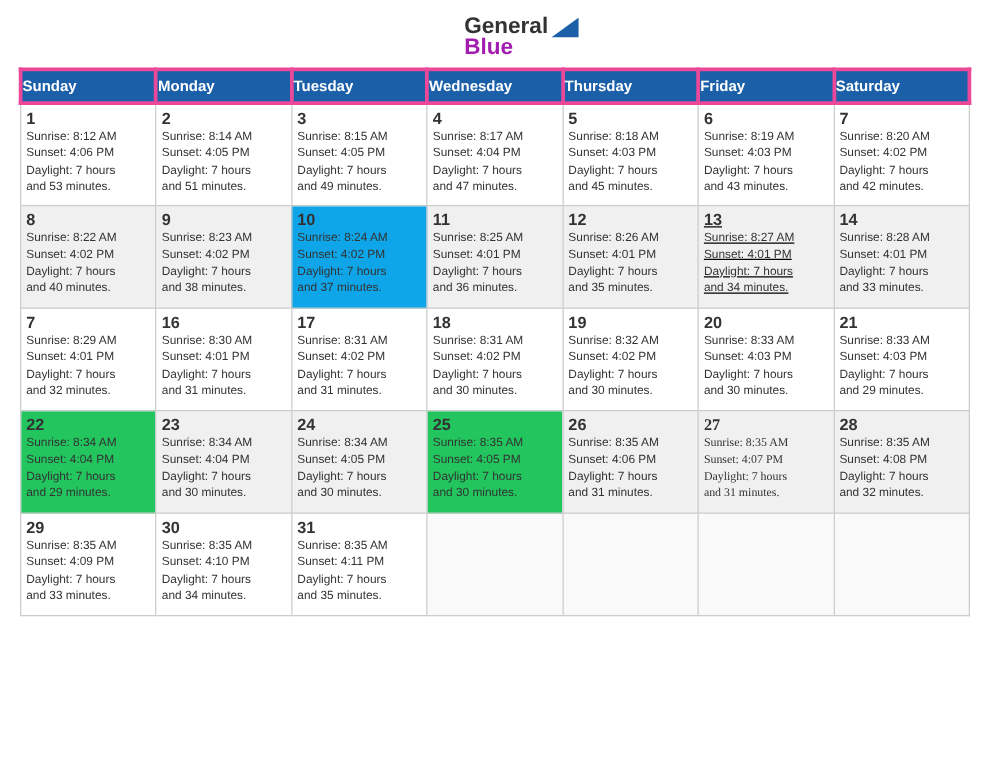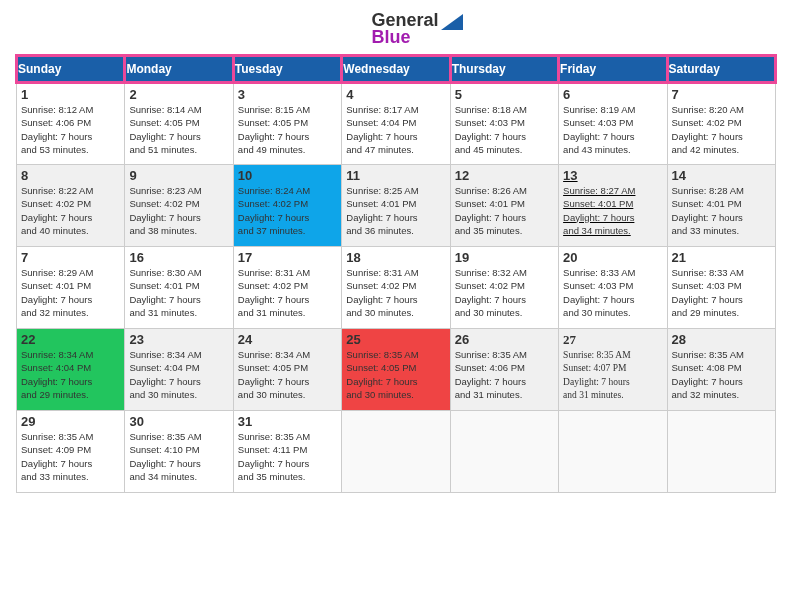--- a/index.html
+++ b/index.html
@@ -215,21 +215,21 @@
             <div class="day-info">Sunrise: 8:34 AM<br>Sunset: 4:04 PM<br>Daylight: 7 hours<br>and 29 minutes.</div>
           </td>
           <td style="background: rgb(240, 240, 240);">
             <span class="day-number">23</span>
             <div class="day-info">Sunrise: 8:34 AM<br>Sunset: 4:04 PM<br>Daylight: 7 hours<br>and 30 minutes.</div>
           </td>
           <td style="background: rgb(240, 240, 240);">
             <span class="day-number">24</span>
             <div class="day-info">Sunrise: 8:34 AM<br>Sunset: 4:05 PM<br>Daylight: 7 hours<br>and 30 minutes.</div>
           </td>
-          <td style="background: #ef4444;">
+          <td style="background: #22c55e;">
             <span class="day-number">25</span>
             <div class="day-info">Sunrise: 8:35 AM<br>Sunset: 4:05 PM<br>Daylight: 7 hours<br>and 30 minutes.</div>
           </td>
           <td style="background: rgb(240, 240, 240);">
             <span class="day-number">26</span>
             <div class="day-info">Sunrise: 8:35 AM<br>Sunset: 4:06 PM<br>Daylight: 7 hours<br>and 31 minutes.</div>
           </td>
           <td style="background: rgb(240, 240, 240); font-family: Liberation Serif, serif;">
             <span class="day-number">27</span>
             <div class="day-info">Sunrise: 8:35 AM<br>Sunset: 4:07 PM<br>Daylight: 7 hours<br>and 31 minutes.</div>

